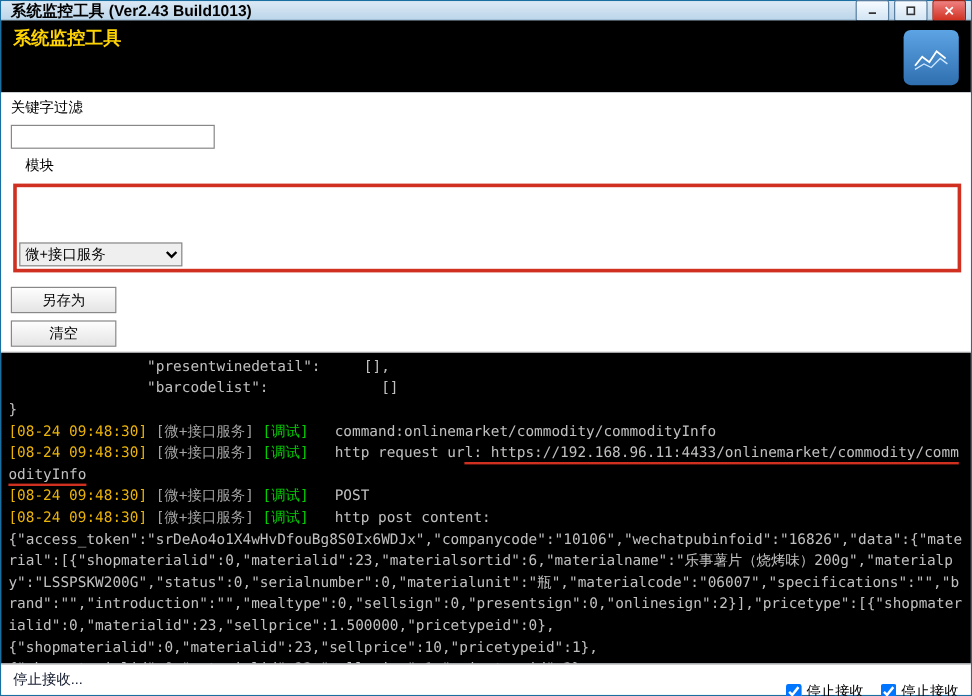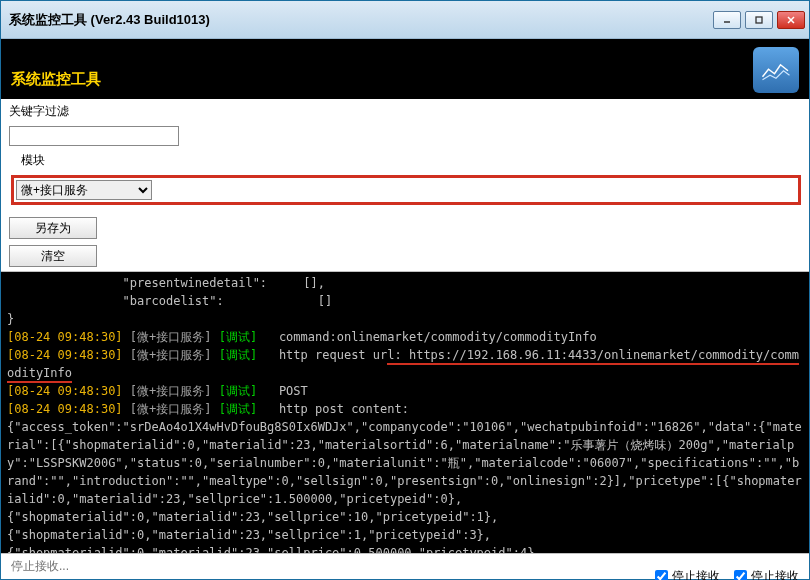--- a/index.html
+++ b/index.html
@@ -13,21 +13,21 @@
   }
   .window {
     width: 810px;
     height: 580px;
     border: 1px solid #1a6ea0;
     display: flex;
     flex-direction: column;
     background: #cde6f7;
   }
   .titlebar {
-    height: 38px;
+    height: 16px;
     background: linear-gradient(#dce9f5,#bcd6ea);
     display: flex;
     align-items: center;
     padding: 0 4px 0 8px;
     border-bottom: 1px solid #9ab8d0;
   }
   .titlebar-title {
     flex: 1;
     font-weight: bold;
     font-size: 13px;
@@ -42,21 +42,21 @@
     background: linear-gradient(#f7fbff,#d2e4f3);
     border-radius: 2px;
     cursor: pointer;
   }
   .winbtn.close { background: linear-gradient(#f08080,#d03020); color:#fff; border-color:#a02010;}
   .banner {
     background: #000;
     color: #fff;
     padding: 6px 10px 6px 10px;
     display: flex;
-    align-items: flex-end;
+    align-items: flex-start;
   }
   .banner-text { flex: 1; }
   .banner-title {
     color: #ffd400;
     font-size: 15px;
     font-weight: bold;
     margin-bottom: 4px;
   }
   .banner-desc { font-size: 12px; line-height: 1.5; color: #fff; }
   .banner-icon {
@@ -81,21 +81,21 @@
   }
   .select-wrap {
     display: inline-flex;
     align-items: center;
     padding: 2px;
     border: 3px solid #d03020;
     background: #fff;
     margin-left: 2px;
   }
   .toolbar select {
-    height: 20px; border: 1px solid #888; width: 136px; font-size:12px;
+    height: 20px; border: 1px solid #888; width: 136px; font-size:12px;margin-top:44px;
   }
   .toolbar .spacer { flex: 1; }
   .toolbar button.btn {
     height: 22px; width: 88px;
     border: 1px solid #888;
     background: linear-gradient(#fefefe,#e4e4e4);
     cursor: pointer;
     font-size: 12px;
   }
   .log {
@@ -119,21 +119,21 @@
   }
   .statusbar {
     height: 26px;
     background: #fff;
     border-top: 1px solid #c0c0c0;
     display: flex;
     align-items: center;
     padding: 0 10px;
     font-size: 12px;
   }
-  .statusbar .status-text { color: #737373; flex:0 0 auto; }
+  .statusbar .status-text { color: #0f172a; flex:0 0 auto; }
   .statusbar .flex { flex:1; }
   .statusbar label { margin-left: 14px; display:flex; align-items:center; gap:4px; cursor:pointer;margin-top:20px;}
   .statusbar input[type=checkbox]{ width:13px; height:13px; }
 </style>
 </head>
 <body>
 
 <div class="window">
   <div class="titlebar">
     <div class="titlebar-title">系统监控工具 (Ver2.43 Build1013)</div>

